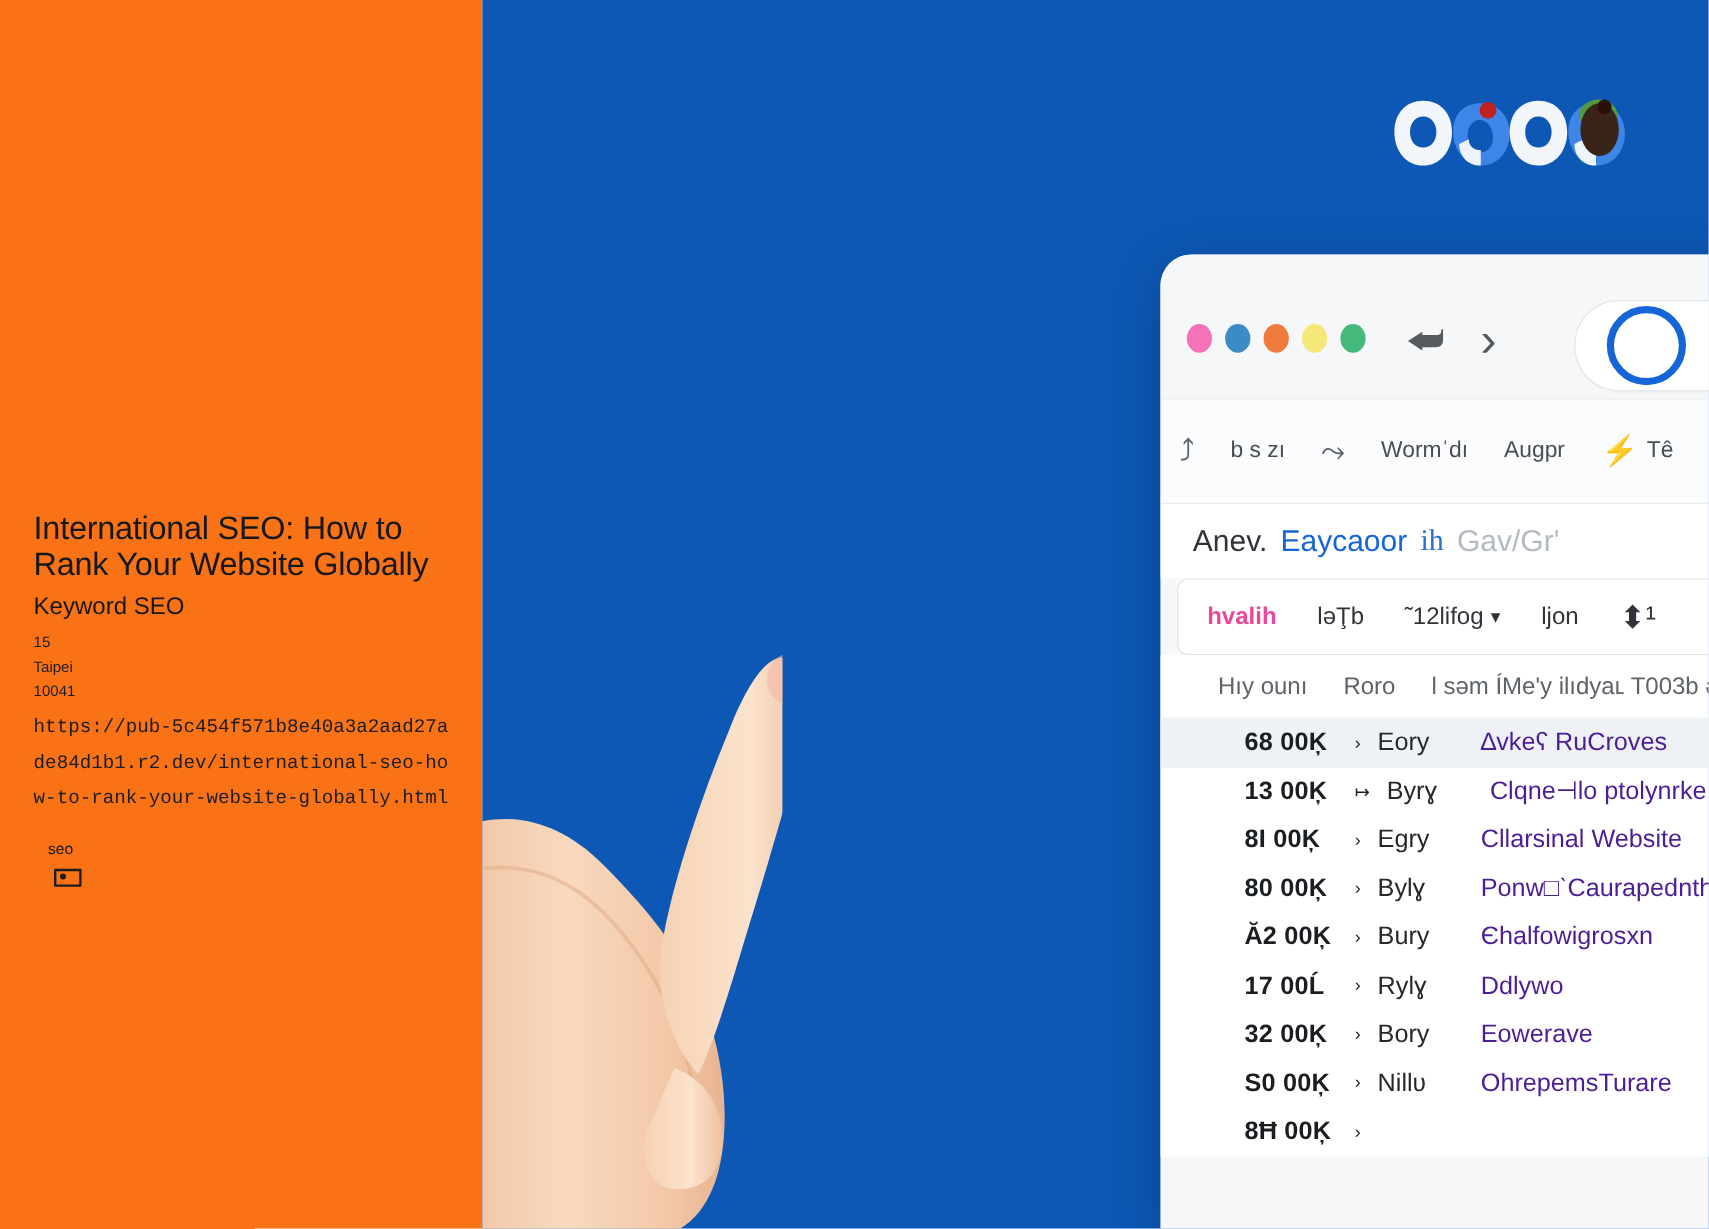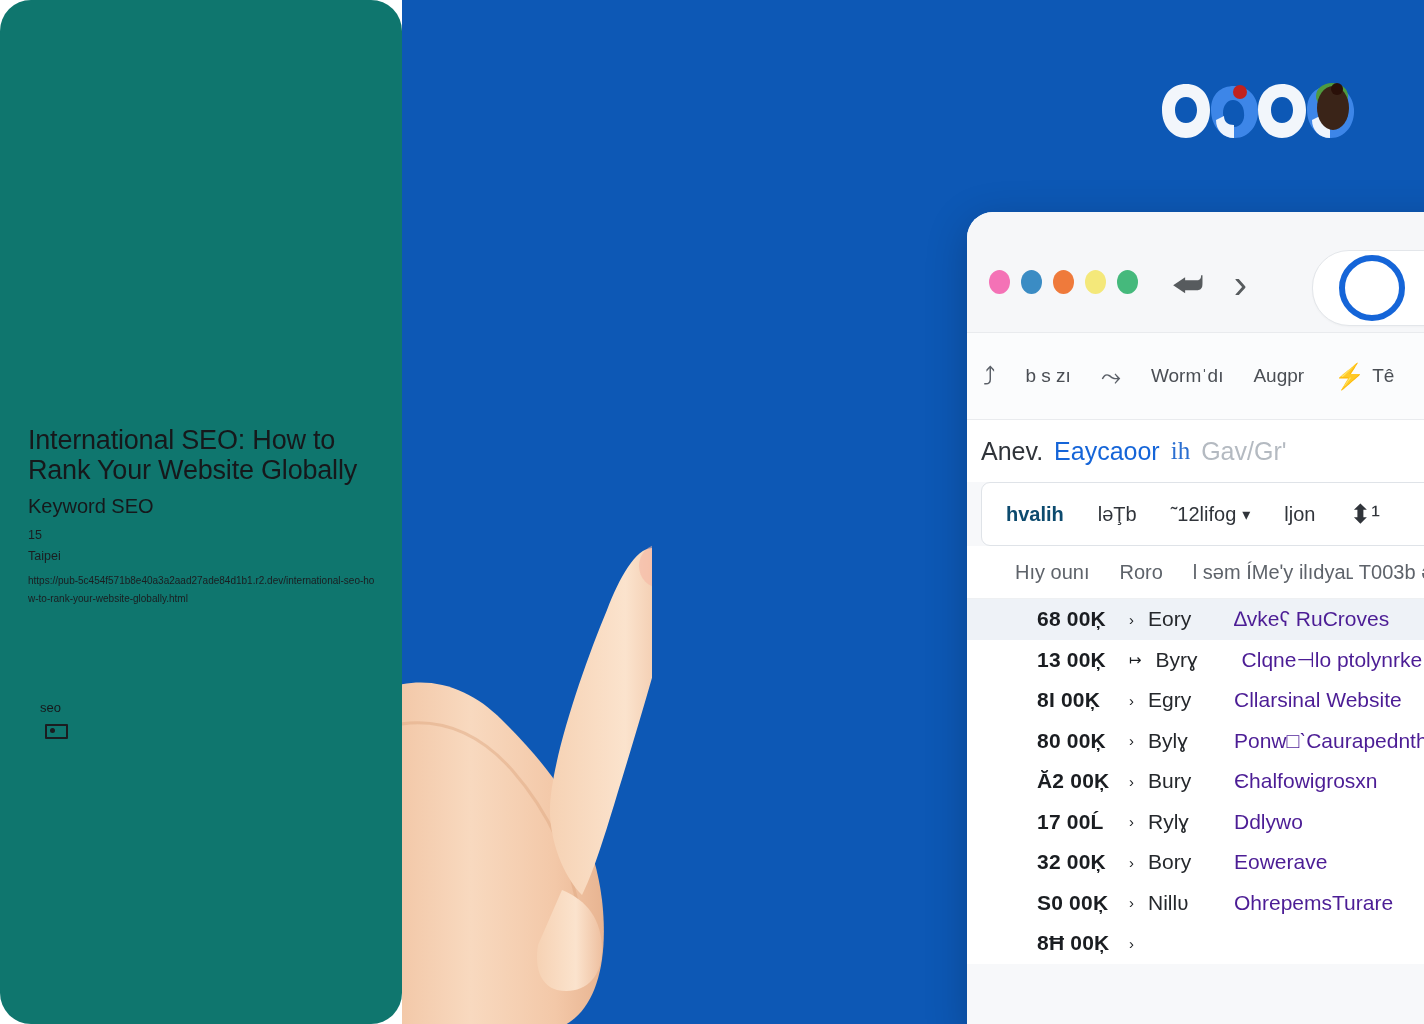--- a/index.html
+++ b/index.html
@@ -6,40 +6,39 @@
   body{
     width:1424px;height:1024px;overflow:hidden;
     font-family:"Liberation Sans", sans-serif;
     background:#ffffff;
   }
   #stage{position:relative;width:1424px;height:1024px;overflow:hidden;background:#fff;}
 
   
   #left-panel{
     position:absolute;left:0;top:0;width:402px;height:1024px;
-    background:#0f766e;
-    border-radius:31px;
+    background:#f97316;
   }
   #article-block{
     position:absolute;left:28px;top:425px;width:352px;
   }
   #page-title{
     font-size:27px;line-height:1.12;font-weight:400;color:#16181b;
     letter-spacing:-0.2px;margin:0 0 10px 0;
   }
   #subtitle{
     font-size:20px;color:#16181b;margin:0 0 7px 0;font-weight:400;
   }
   .meta-line{
     font-size:12.5px;color:#1b1d20;line-height:1.62;margin:0;
   }
   .tofu{font-family:"DejaVu Sans", sans-serif;}
   #url-line{
-    font-size:10px;color:#1b1d20;line-height:1.85;margin-top:6px;
-    word-break:break-all;width:348px;
+    font-size:16px;color:#1b1d20;line-height:1.85;margin-top:6px;
+    word-break:break-all;width:348px;font-family:Liberation Mono, monospace;
   }
   #tag-block{position:absolute;left:40px;top:700px;}
   #tag-word{font-size:13px;color:#16181b;}
   #tag-glyph{
     margin-top:9px;margin-left:5px;width:19px;height:11px;
     border:2px solid #1b1d20;border-radius:1px;position:relative;
   }
   #tag-glyph:after{
     content:"";position:absolute;left:3px;top:2px;width:5px;height:5px;
     background:#1b1d20;border-radius:50%;
@@ -96,34 +95,34 @@
   }
   .tb-item{font-size:19px;color:#4a4e54;display:flex;align-items:center;gap:7px;}
   .tb-glyph{font-size:25px;color:#5b6068;line-height:1;}
 
   
   #heading-row{
     position:relative;height:62px;background:#ffffff;
     display:flex;align-items:center;gap:11px;padding-left:14px;
     font-size:25px;white-space:nowrap;
   }
-  .h-dark{color:#30343a;}
+  .h-dark{color:#30343a;margin-left:13px;}
   .h-blue{color:#1565d8;font-weight:400;}
   .h-blue2{color:#2b6fd1;font-family:Liberation Serif, serif;}
   .h-grey{color:#b4bac1;font-weight:300;}
 
   
   #filter-bar{
     position:relative;height:62px;margin:0 0 0 14px;width:866px;
     background:#ffffff;border:1px solid #dfe3e8;border-radius:9px;
     display:flex;align-items:center;gap:34px;padding-left:24px;
     white-space:nowrap;overflow:hidden;
   }
   .fb-item{font-size:20px;color:#30343a;display:flex;align-items:center;gap:6px;}
-  .fb-blue{color:#0c4a6e;font-weight:600;}
+  .fb-blue{color:#ec4899;font-weight:600;}
 
   
   #col-headers{
     position:relative;height:52px;background:#ffffff;
     display:flex;align-items:center;gap:30px;padding-left:48px;
     font-size:20px;color:#5e636a;white-space:nowrap;
     border-bottom:1px solid #eef0f2;
   }
 
   
@@ -145,20 +144,21 @@
 <body>
 
 <div id="stage">
 
   <div id="left-panel">
     <div id="article-block">
       <h1 id="page-title">International SEO: How to Rank Your Website Globally</h1>
       <div id="subtitle">Keyword SEO</div>
       <p class="meta-line">15</p>
       <p class="meta-line">Taipei</p>
+      <p class="meta-line">10041</p>
       <div id="url-line">https://pub-5c454f571b8e40a3a2aad27ade84d1b1.r2.dev/international-seo-how-to-rank-your-website-globally.html</div>
     </div>
     <div id="tag-block">
       <div id="tag-word">seo</div>
       <div id="tag-glyph"></div>
     </div>
   </div>
 
   <div id="blue-canvas">
 

